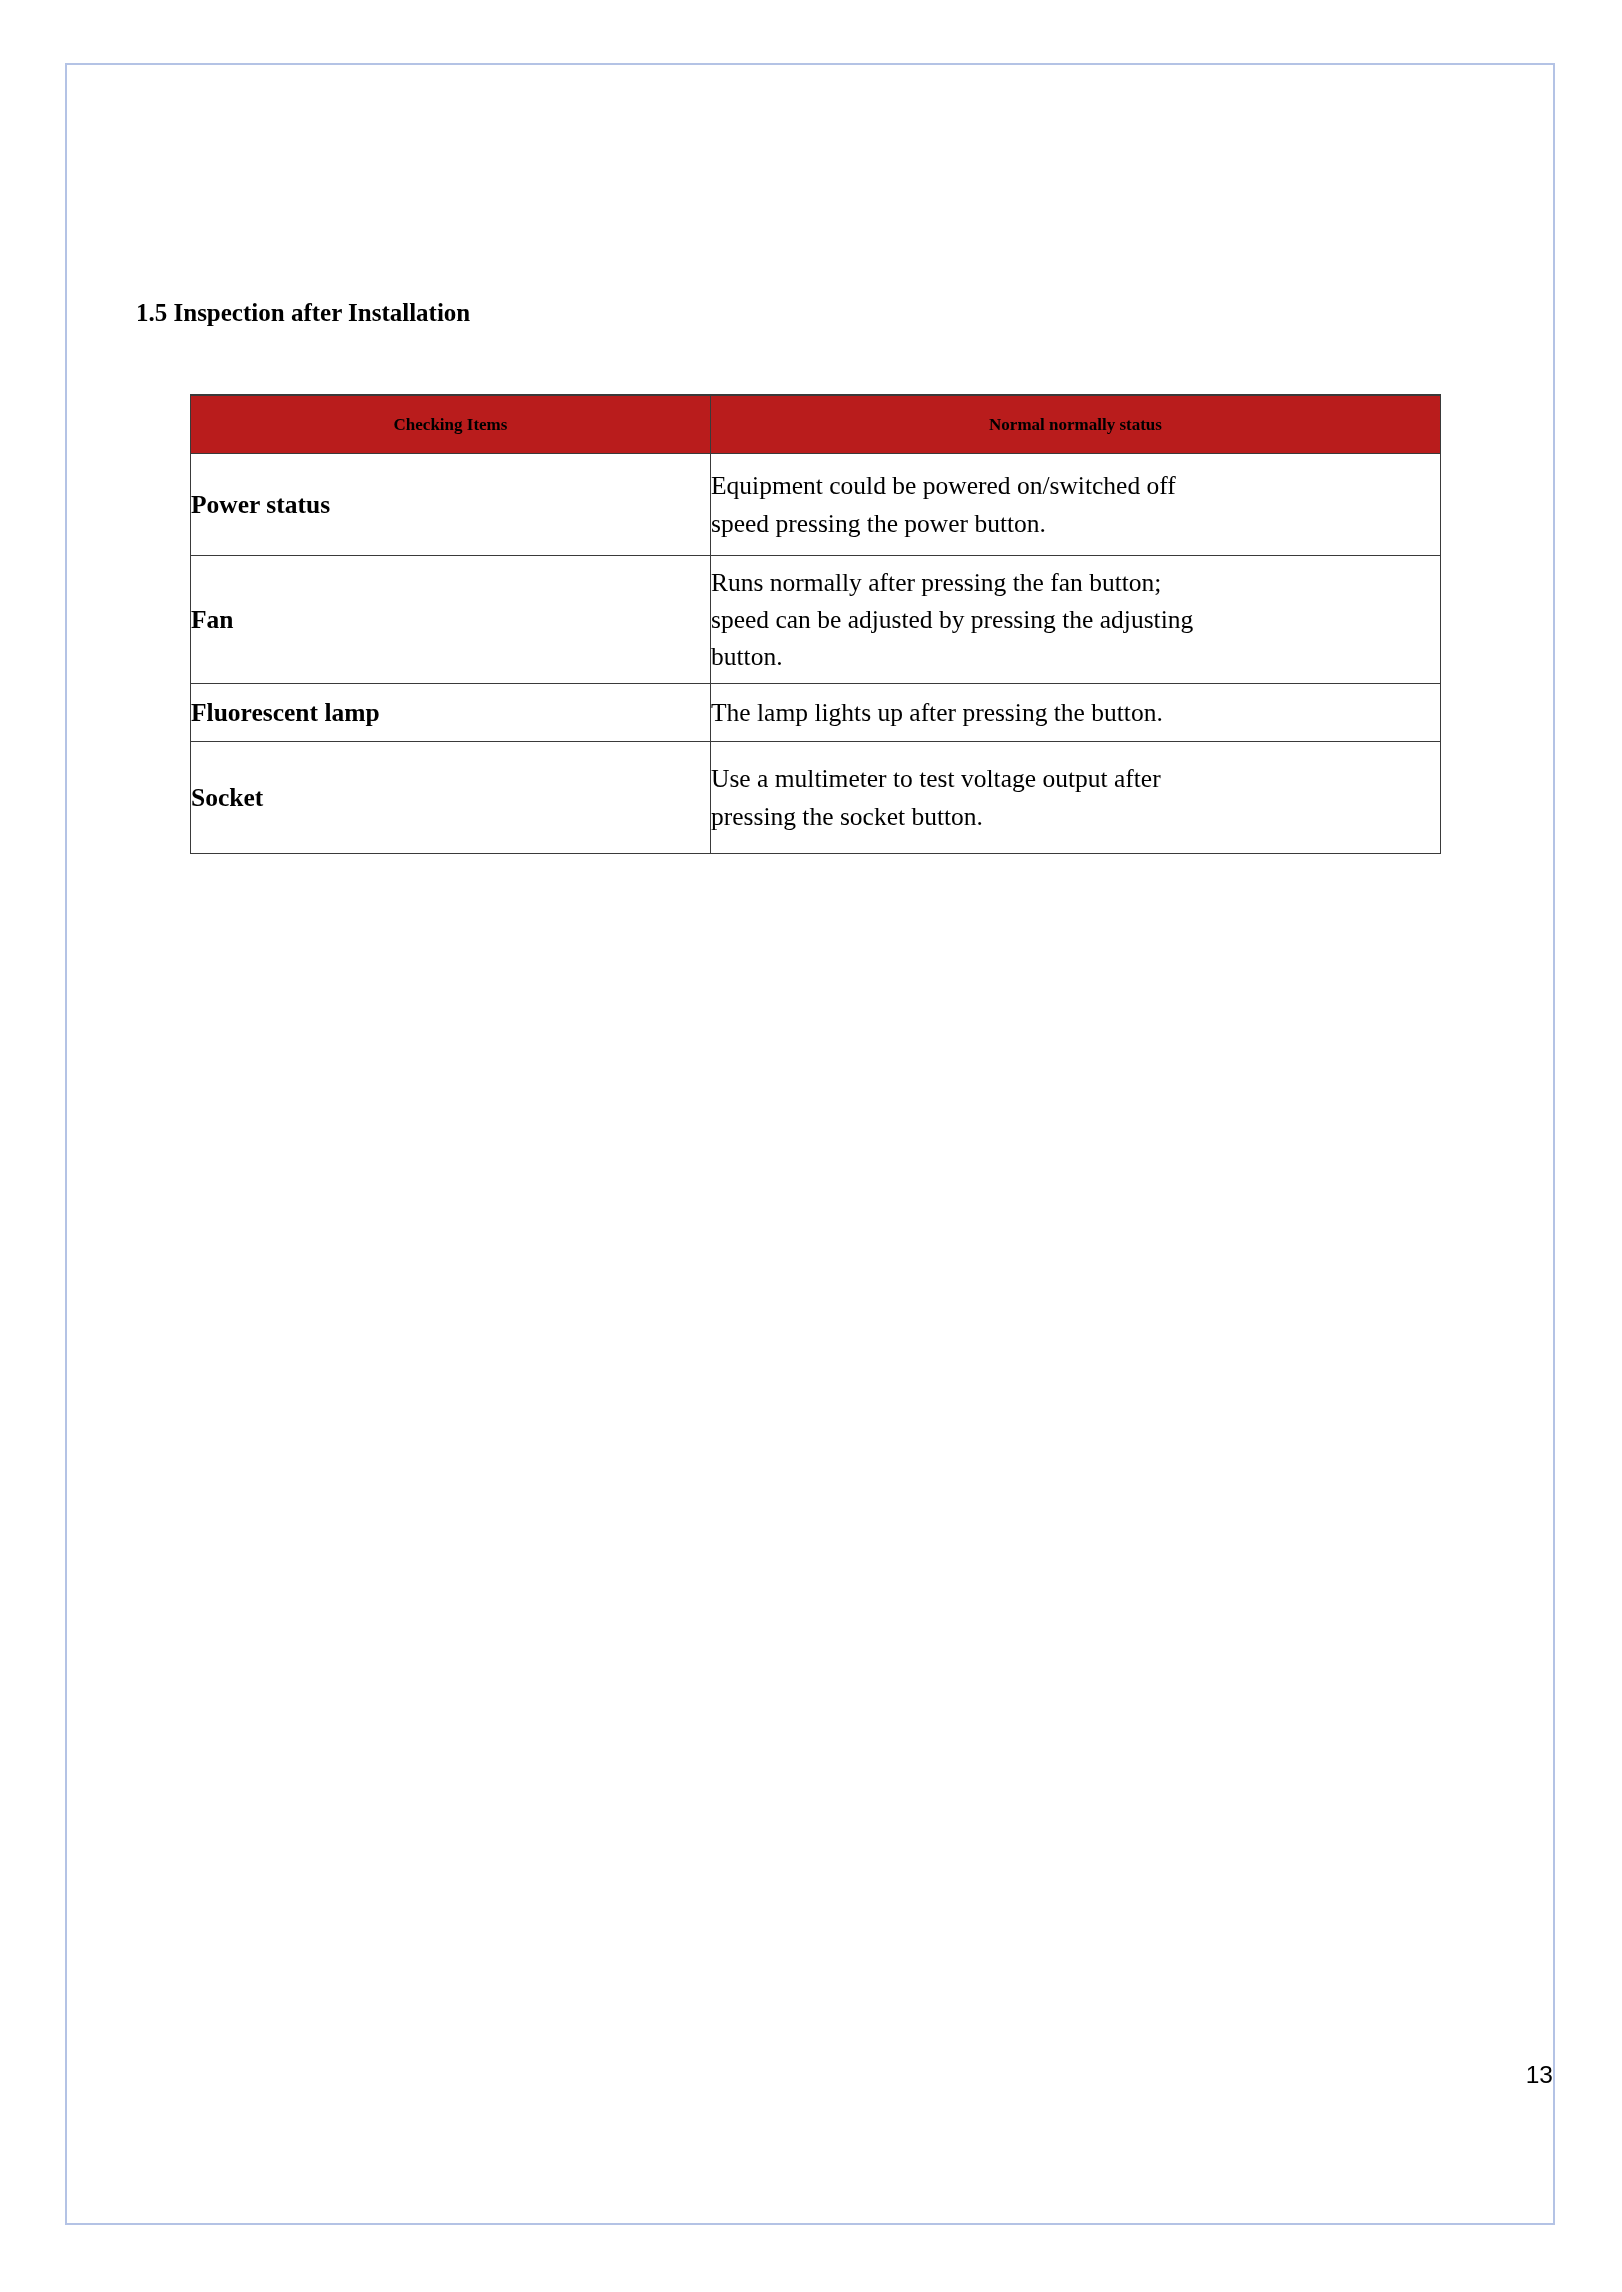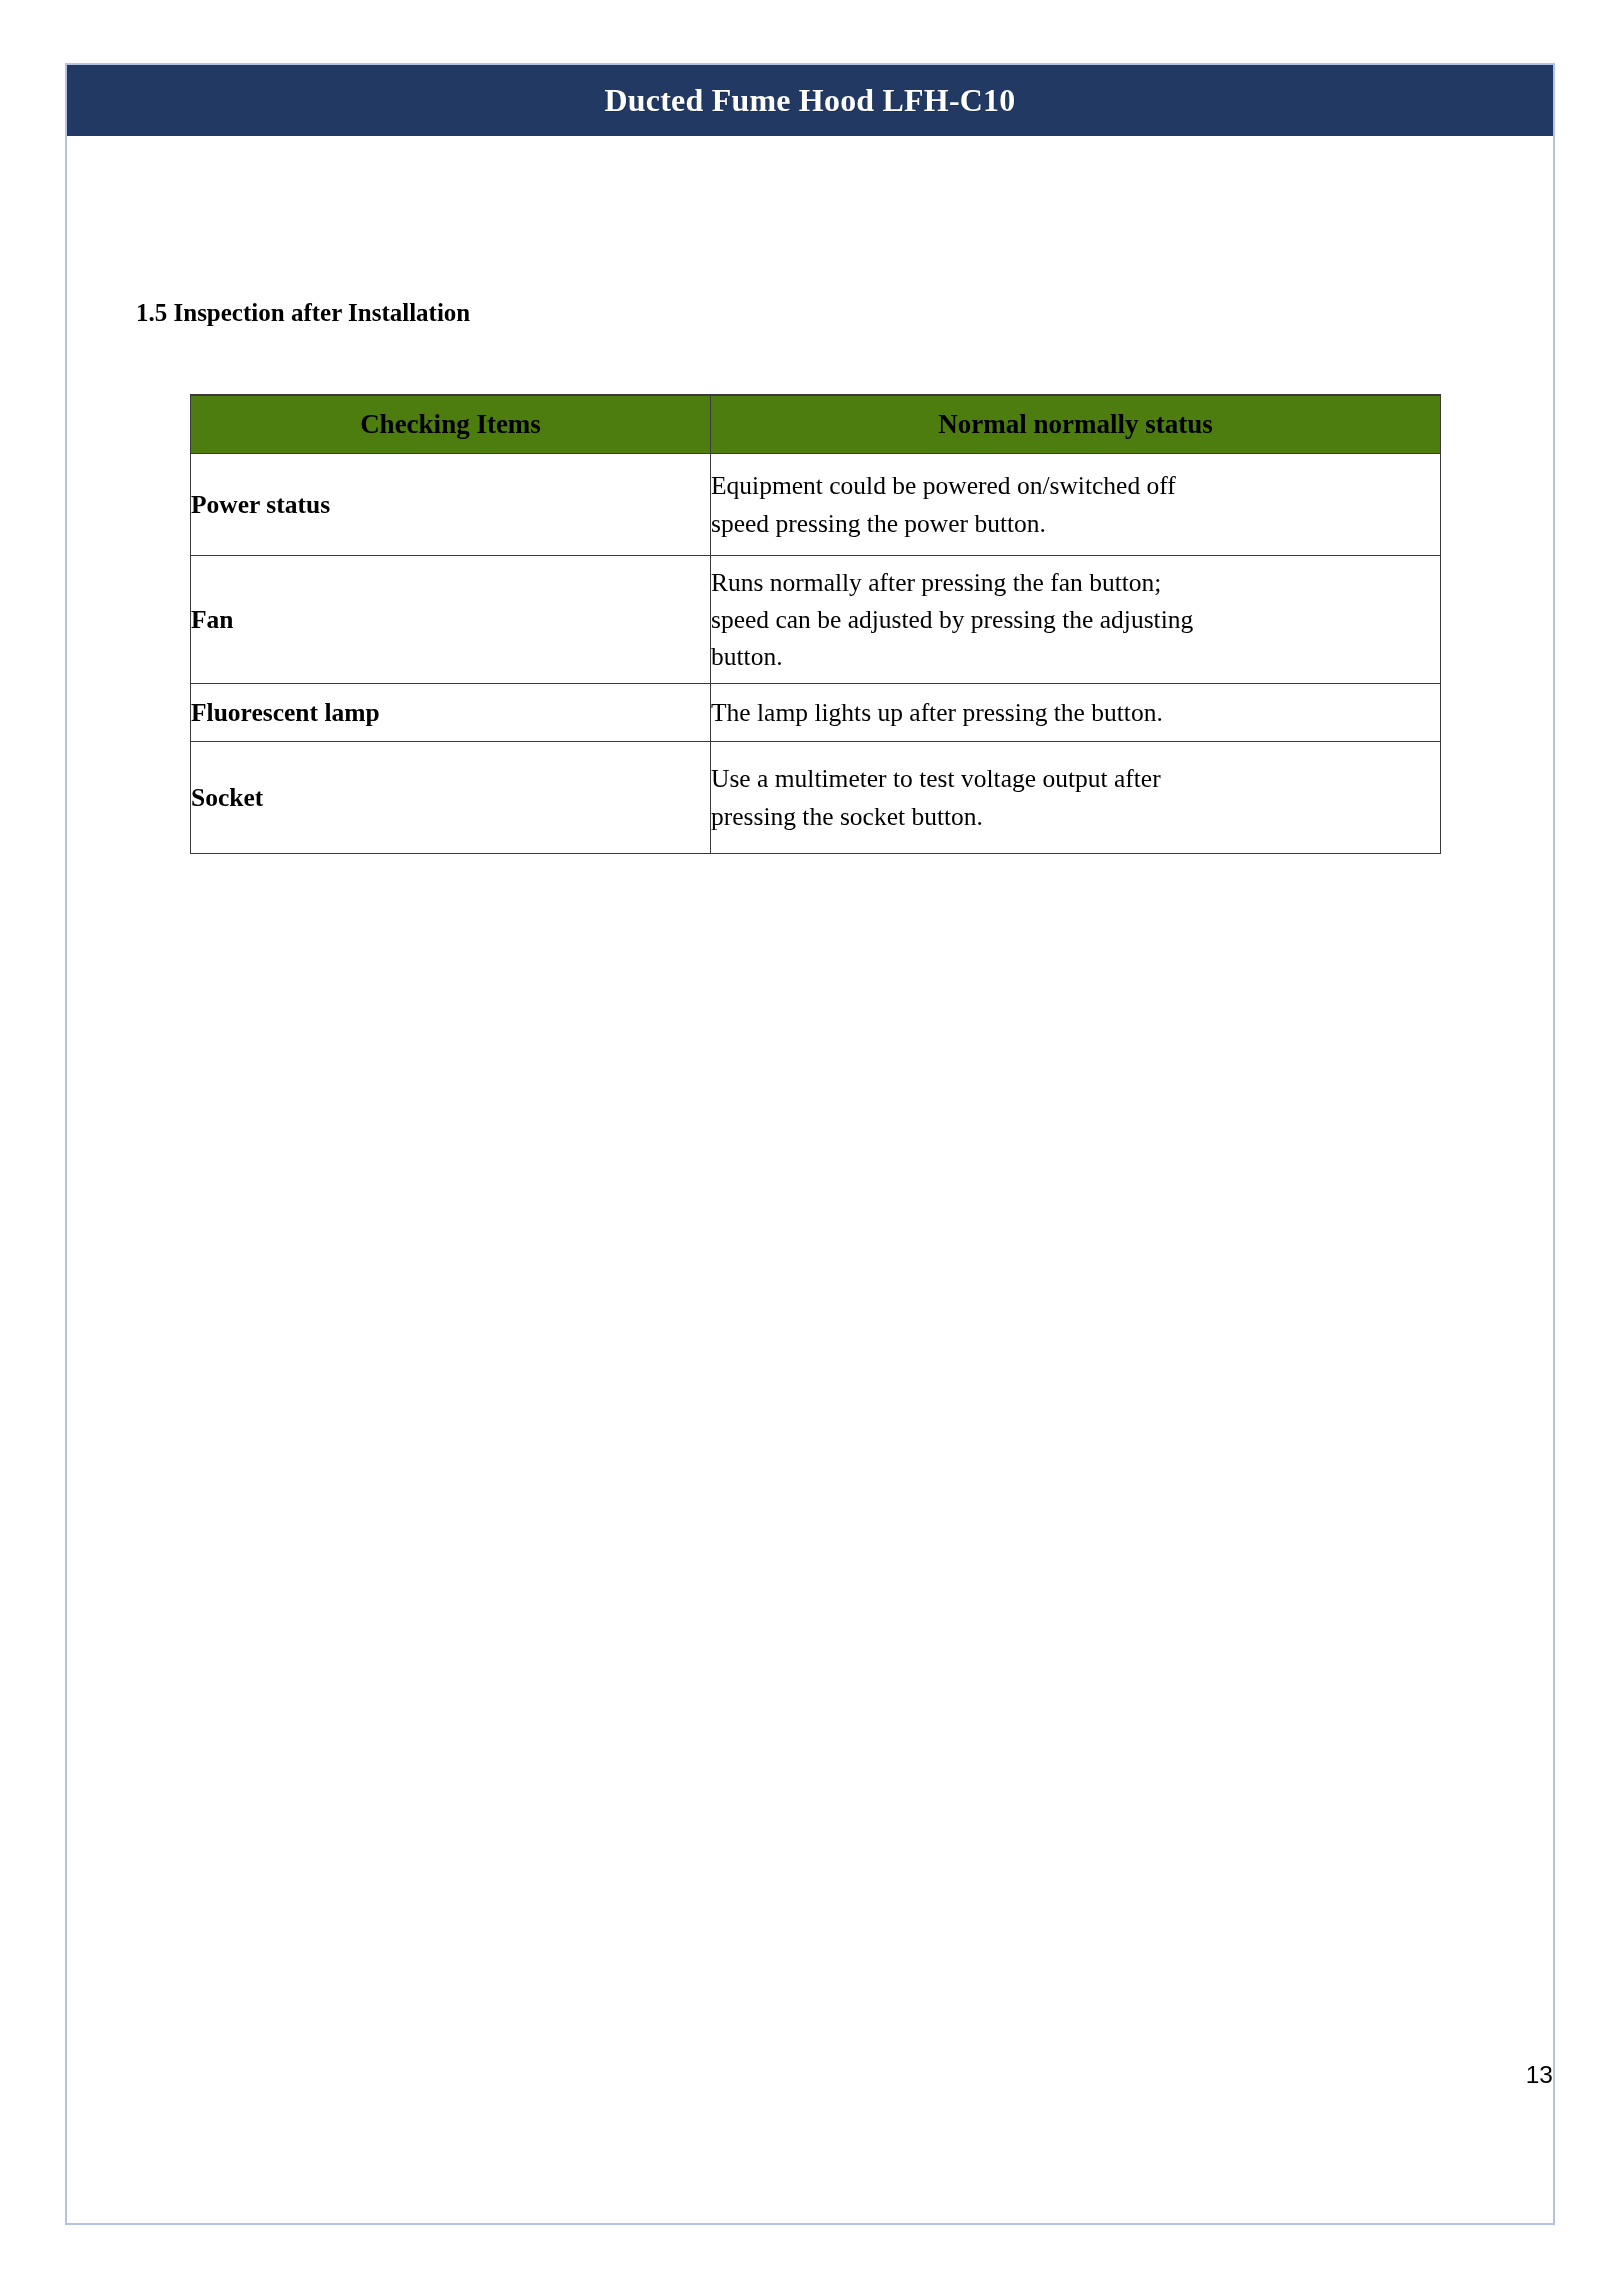--- a/index.html
+++ b/index.html
@@ -82,26 +82,26 @@
 
   #inspection-table th,
   #inspection-table td {
     border: 1px solid #3a3a3a;
     padding: 0;
     vertical-align: middle;
     font-size: 25.5px;
     color: #000000;
   }
   #inspection-table thead th {
-    background: #4d7c0f;
+    background: #b91c1c;
     text-align: center;
     font-weight: bold;
     height: 57px;
     border-top: 2.9px solid #3a3a3a;
-    font-size: 27px;
+    font-size: 17px;
   }
   #inspection-table tbody td {
     line-height: 1.46;
   }
   td.item-cell {
     padding: 7.8px 0 7.8px 15.7px;
     vertical-align: middle;
     font-weight: bold;
   }
   td.status-cell {
@@ -127,23 +127,20 @@
     font-family: "Liberation Sans", "DejaVu Sans", sans-serif;
     font-size: 24.5px;
     color: #000000;
   }
 </style>
 </head>
 <body>
 
 <div id="page">
 
-  <div id="header-band">
-    <div id="header-title">Ducted Fume Hood LFH-C10</div>
-  </div>
 
   <div id="content">
 
     <div id="section-heading">1.5 Inspection after Installation</div>
 
     <table id="inspection-table">
       <colgroup>
         <col class="c1">
         <col class="c2">
       </colgroup>

